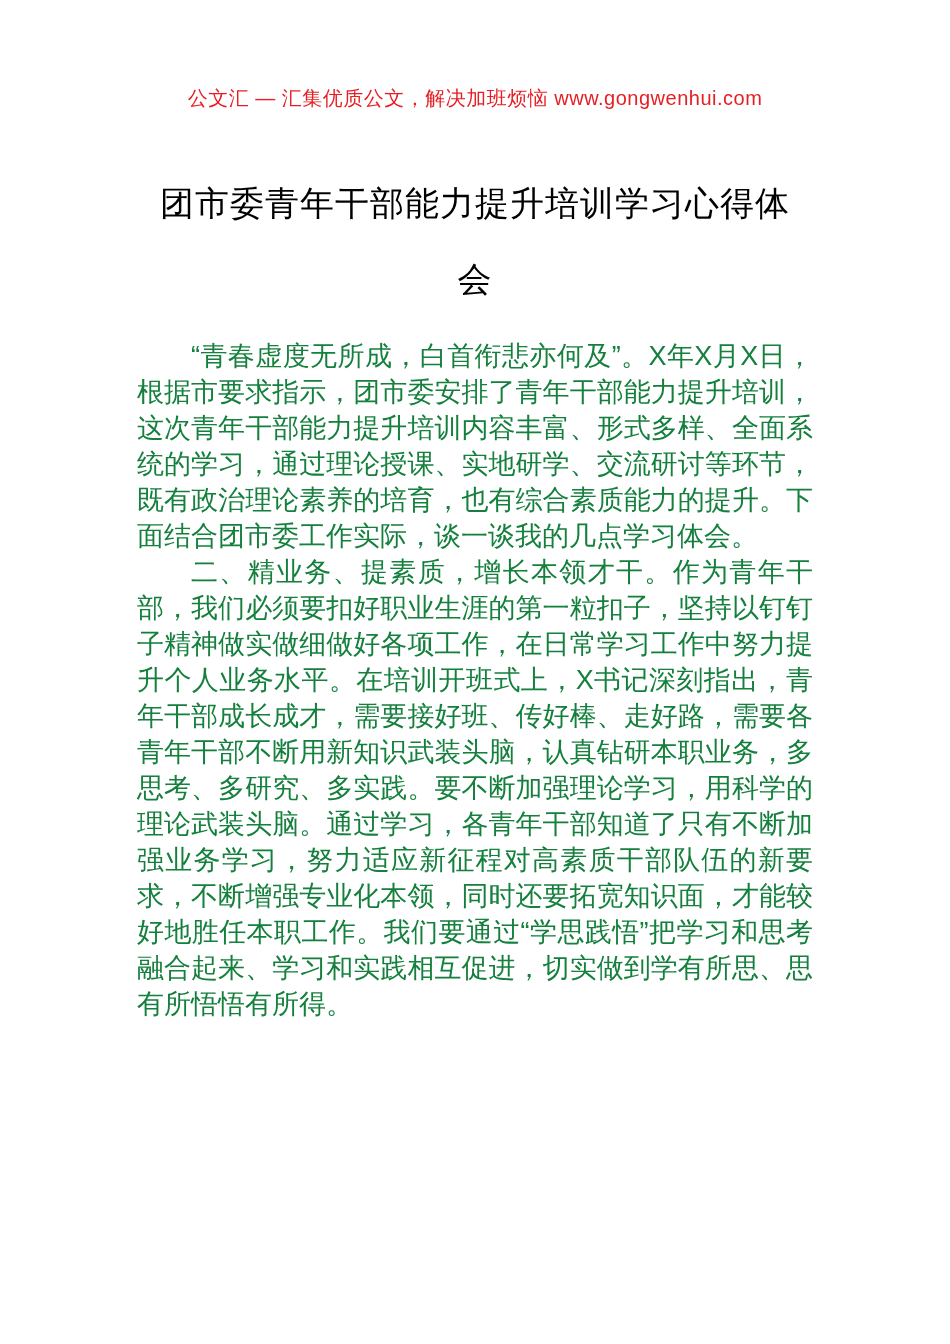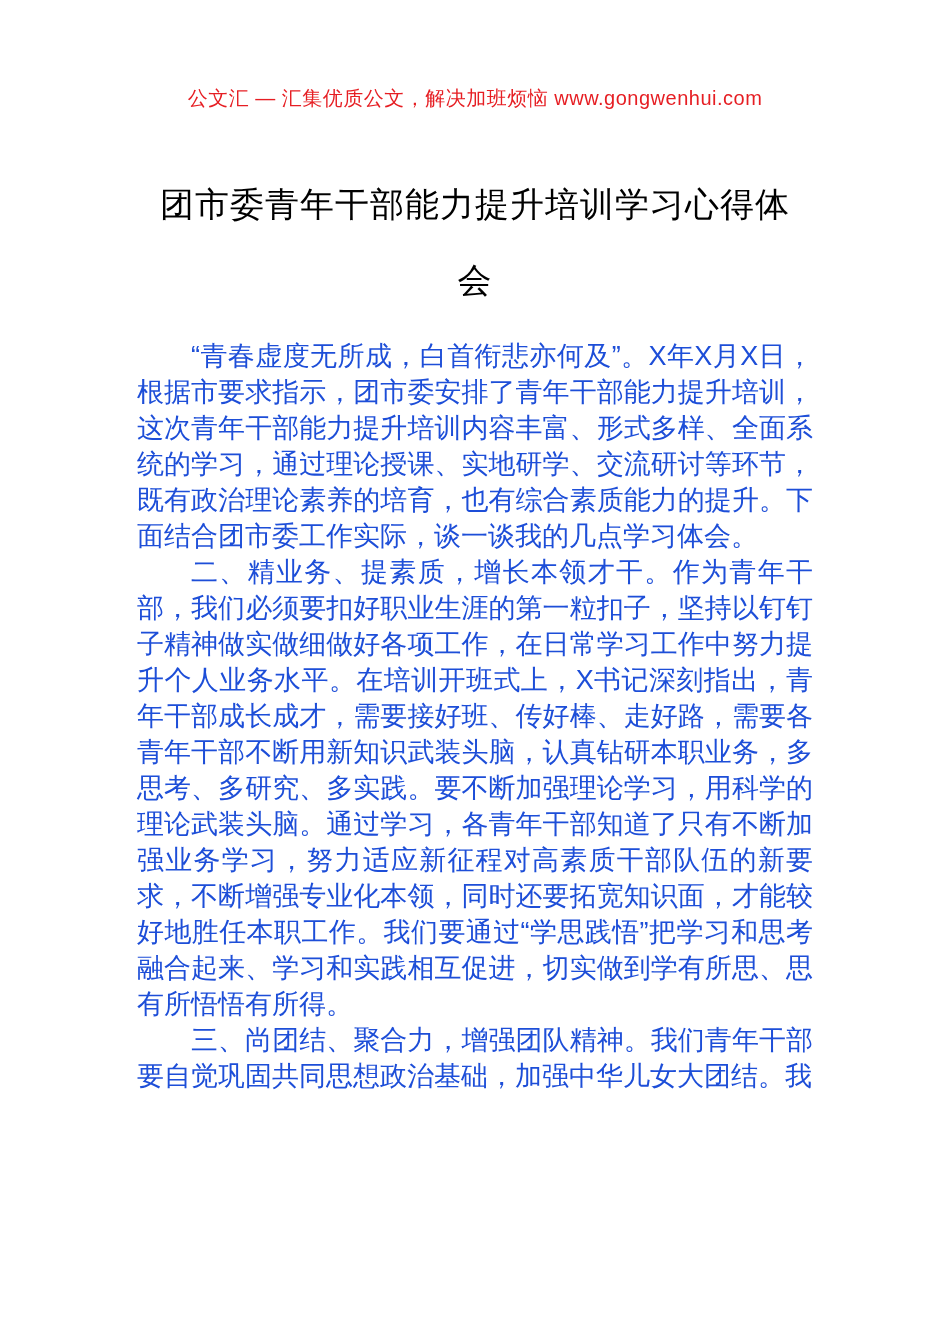--- a/index.html
+++ b/index.html
@@ -31,45 +31,45 @@
     position: absolute;
     top: 166px;
     left: 145px;
     width: 660px;
     text-align: center;
     font-size: 34px;
     line-height: 76px;
     font-weight: 400;
     color: #000000;
     letter-spacing: 1px;
+    font-family: Liberation Serif, serif;
   }
   .doc-body {
     position: absolute;
     top: 338px;
     left: 137px;
     width: 676px;
     font-size: 27px;
     line-height: 36px;
-    color: #1d4ed8;
+    color: #15803d;
     text-align: justify;
   }
   .doc-body p {
     margin: 0;
     padding: 0;
     text-indent: 2em;
   }
 </style>
 </head>
 <body>
 
 <div class="page">
 
   <div class="watermark">公文汇 — 汇集优质公文，解决加班烦恼 www.gongwenhui.com</div>
 
   <div class="doc-title">团市委青年干部能力提升培训学习心得体会</div>
 
   <div class="doc-body">
     <p>“青春虚度无所成，白首衔悲亦何及”。X年X月X日，根据市要求指示，团市委安排了青年干部能力提升培训，这次青年干部能力提升培训内容丰富、形式多样、全面系统的学习，通过理论授课、实地研学、交流研讨等环节，既有政治理论素养的培育，也有综合素质能力的提升。下面结合团市委工作实际，谈一谈我的几点学习体会。</p>
     <p>二、精业务、提素质，增长本领才干。作为青年干部，我们必须要扣好职业生涯的第一粒扣子，坚持以钉钉子精神做实做细做好各项工作，在日常学习工作中努力提升个人业务水平。在培训开班式上，X书记深刻指出，青年干部成长成才，需要接好班、传好棒、走好路，需要各青年干部不断用新知识武装头脑，认真钻研本职业务，多思考、多研究、多实践。要不断加强理论学习，用科学的理论武装头脑。通过学习，各青年干部知道了只有不断加强业务学习，努力适应新征程对高素质干部队伍的新要求，不断增强专业化本领，同时还要拓宽知识面，才能较好地胜任本职工作。我们要通过“学思践悟”把学习和思考融合起来、学习和实践相互促进，切实做到学有所思、思有所悟悟有所得。</p>
-    <p>三、尚团结、聚合力，增强团队精神。我们青年干部要自觉巩固共同思想政治基础，加强中华儿女大团结。我</p>
   </div>
 
 </div>
 
 </body></html>

